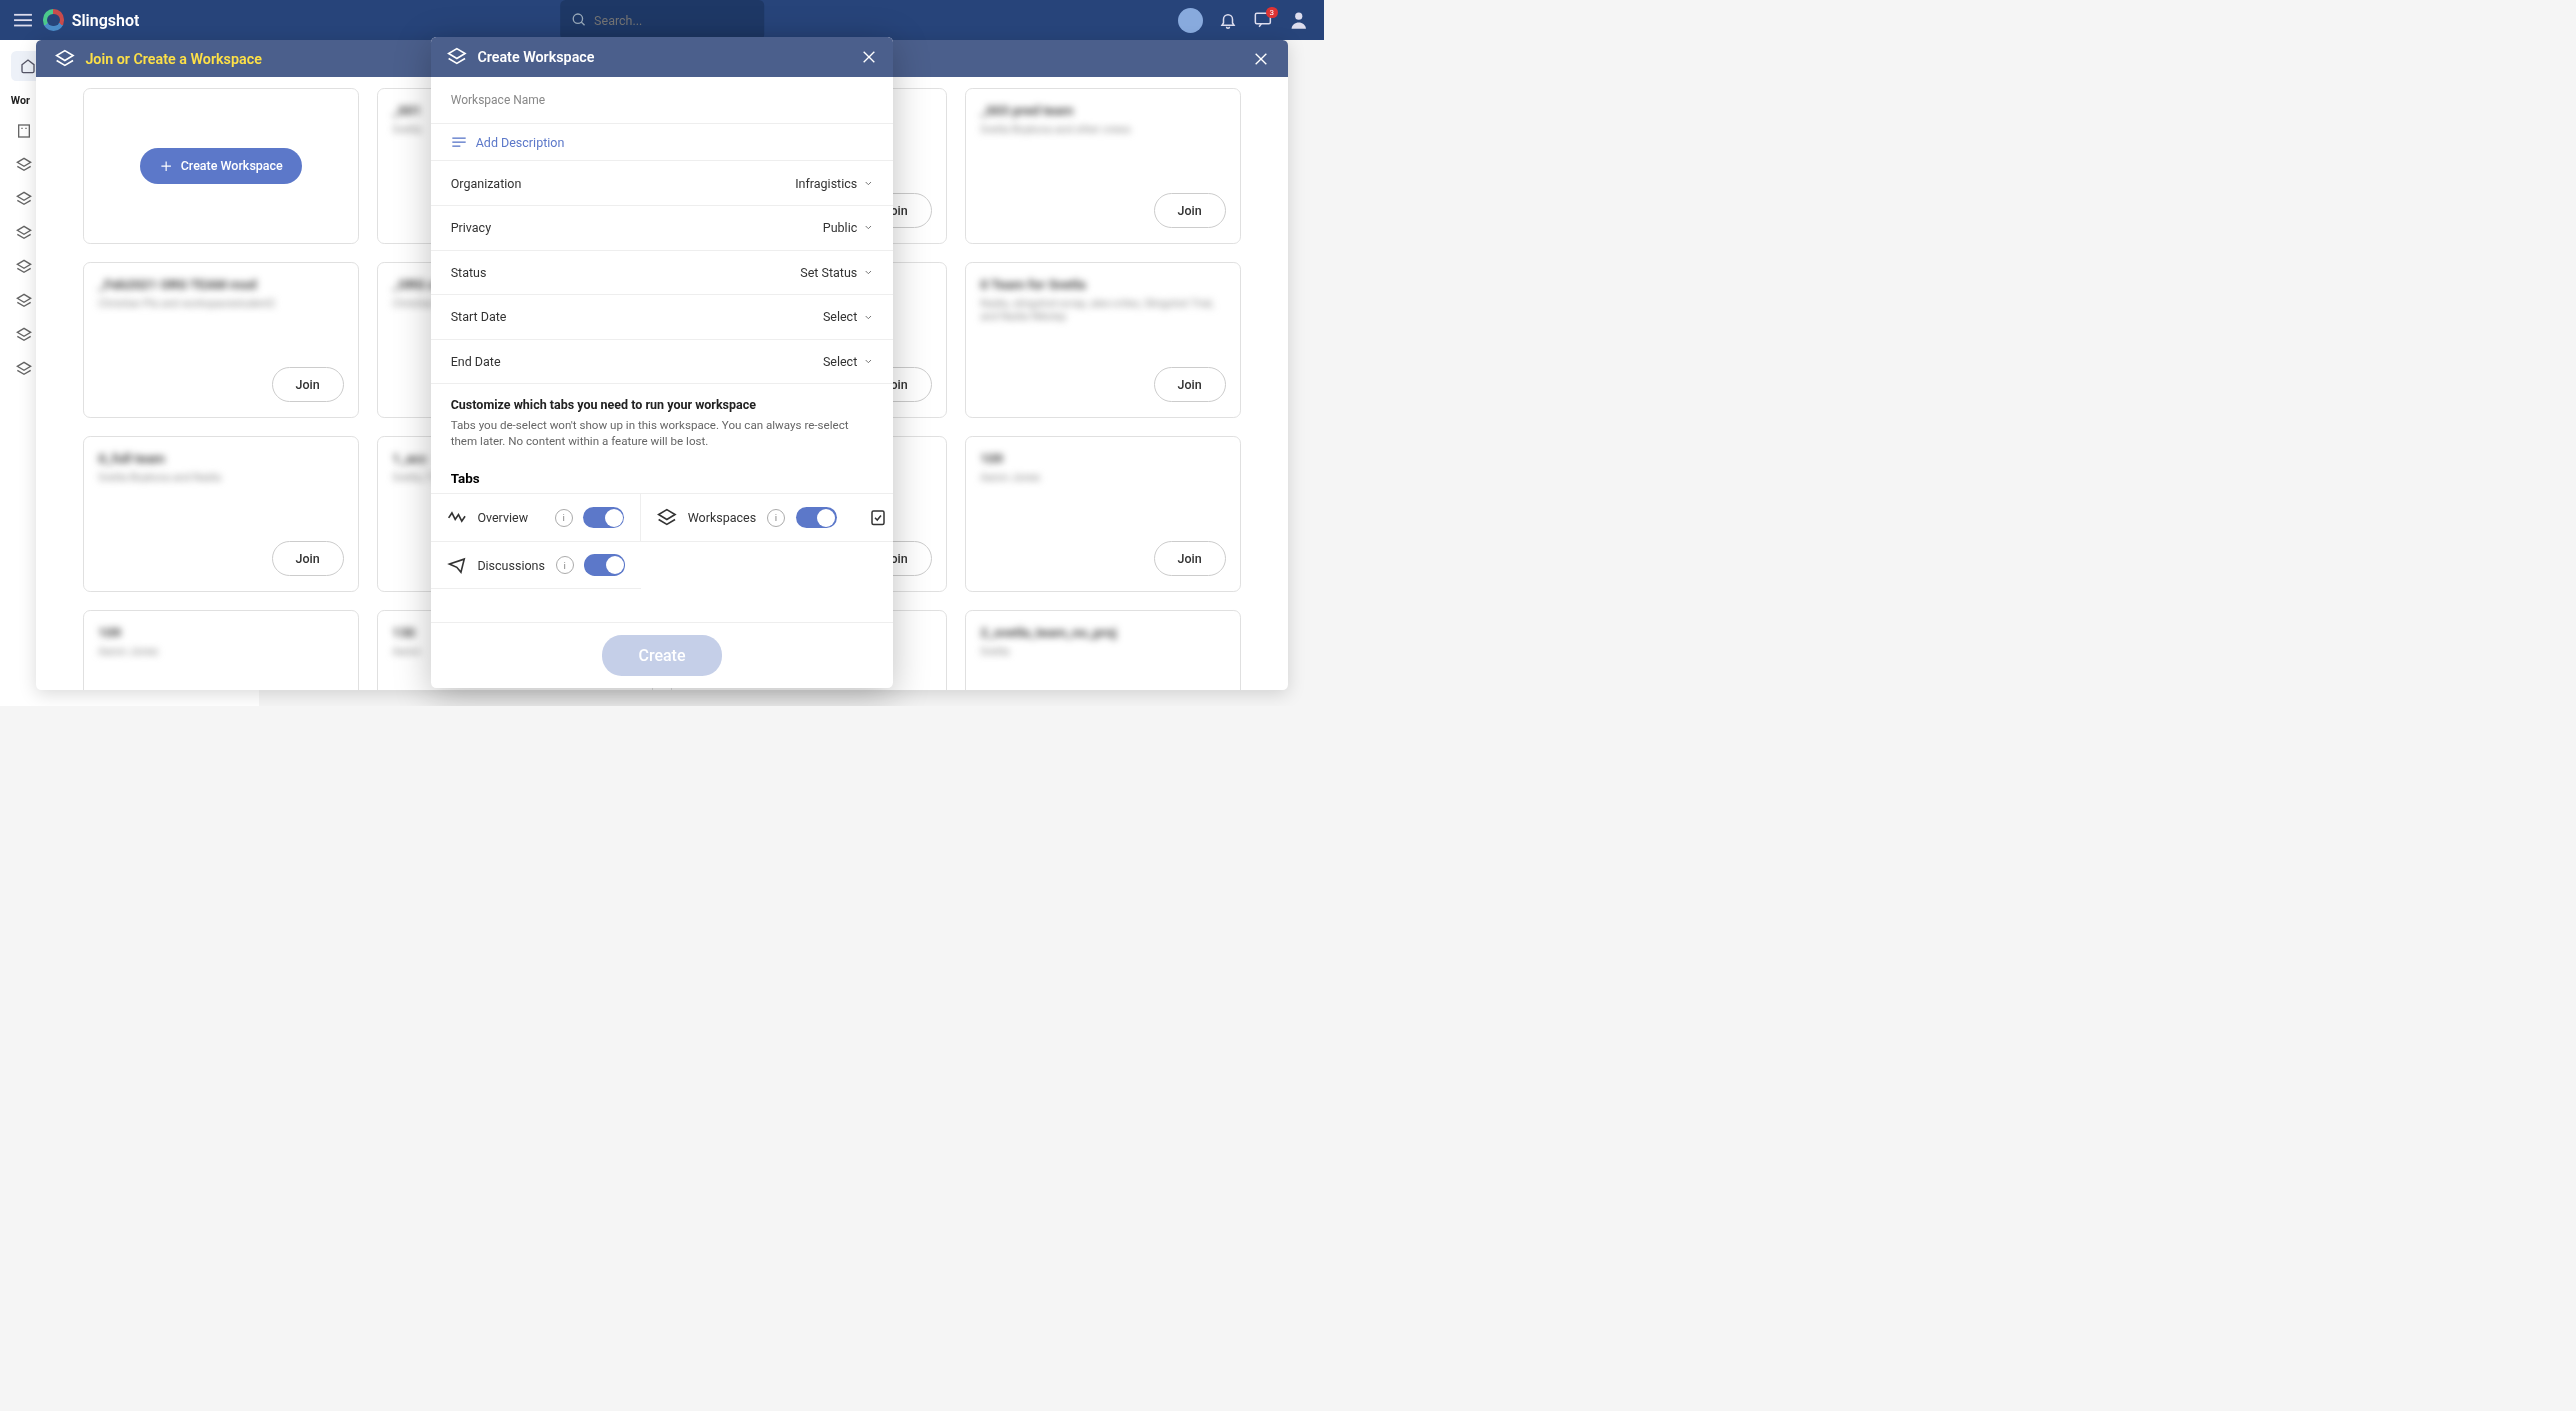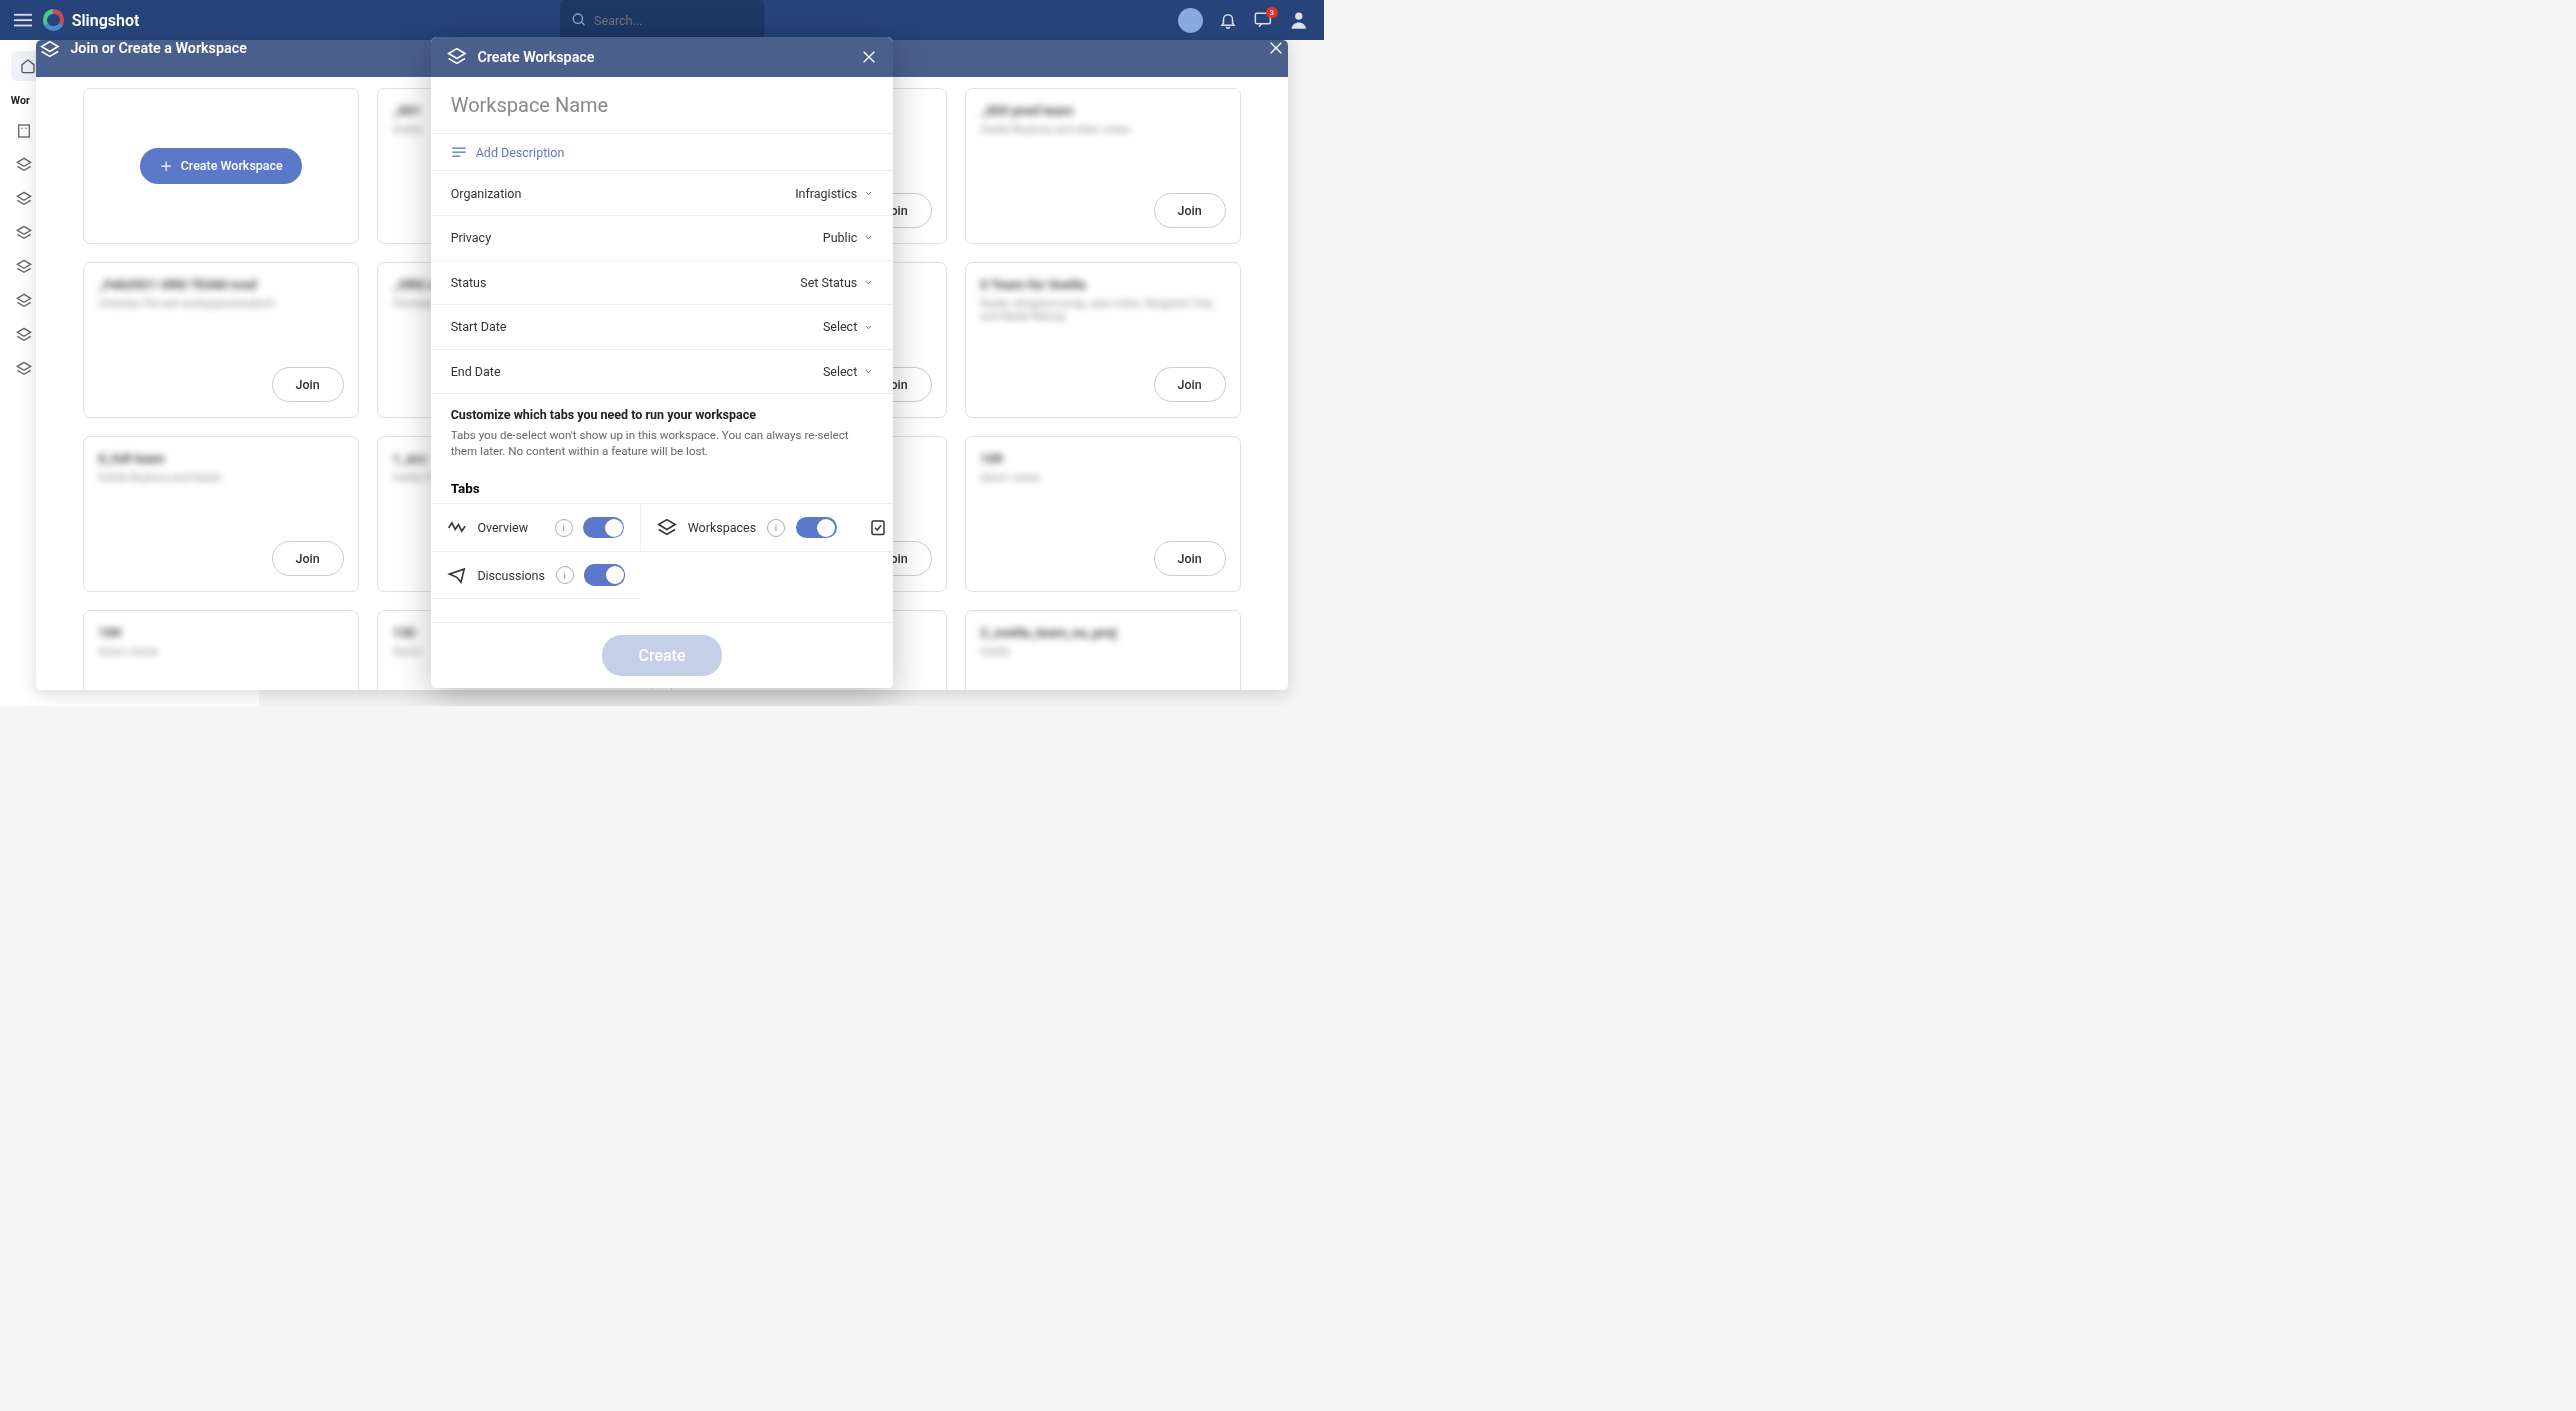--- a/index.html
+++ b/index.html
@@ -22,37 +22,37 @@
 
 
 .sidebar { position: absolute; left: 0; top: 40px; width: 259px; height: calc(100% - 40px); background: #fff; padding: 10.7px; }
 .sidebar-home { display: flex; align-items: center; gap: 7.2px; padding: 7.2px 9px; border-radius: 5.4px; background: #edf1f8; margin-bottom: 9px; width: 34px; }
 .sidebar-heading { font-size: 10.7px; font-weight: 700; color: #222; margin: 12.5px 0 7.2px; }
 .sidebar-item { display: flex; align-items: center; gap: 9px; padding: 9px 5.4px; color: #333; font-size: 12.5px; }
 .sidebar-item svg { stroke: #666; }
 
 
 .wide-modal { position: absolute; left: 36px; top: 40px; right: 36px; bottom: 16px; background: #fff; border-radius: 5.4px; box-shadow: 0 3.6px 18px rgba(0,0,0,0.15); overflow: hidden; }
-.wide-header { height: 37px; background: #4b5f8c; display: flex; align-items: flex-start; padding: 0 4px; gap: 10.7px; color: #ffffff; font-weight: 600; font-size: 14.3px; }
+.wide-header { height: 37px; background: #4b5f8c; display: flex; align-items: center; padding: 0 19px; gap: 10.7px; color: #fde047; font-weight: 600; font-size: 14.3px; }
 .wide-header .close { margin-left: auto; cursor: pointer; }
 .wide-body { padding: 10.7px 47px; height: calc(100% - 37px); overflow: hidden; }
 .cards-grid { display: grid; grid-template-columns: repeat(4, 1fr); gap: 18px; }
 .card { border: 0.9px solid #e0e0e0; border-radius: 7.2px; padding: 14.3px; height: 156px; position: relative; }
 .card.create { display: flex; align-items: center; justify-content: center; }
 .create-btn { background: #5c78c9; color: #fff; border: none; border-radius: 19.7px; padding: 10.7px 19.7px; font-size: 12.5px; font-weight: 500; display: flex; align-items: center; gap: 7.2px; cursor: pointer; }
 .card-title { font-size: 13.4px; font-weight: 600; color: #333; filter: blur(3.6px); }
 .card-sub { font-size: 10.7px; color: #888; margin-top: 5.4px; filter: blur(3.6px); }
 .join-btn { position: absolute; right: 14.3px; bottom: 14.3px; background: #fff; border: 0.9px solid #ccc; border-radius: 18px; padding: 9px 23px; font-size: 12.5px; font-weight: 500; color: #333; cursor: pointer; }
 
 
 .inner-modal { position: absolute; left: 50%; transform: translateX(-50%); top: 37px; width: 462px; background: #fff; border-radius: 5.4px; box-shadow: 0 7.2px 36px rgba(0,0,0,0.25); z-index: 10; display: flex; flex-direction: column; height: 651px; }
 .inner-header { height: 40px; background: #4b5f8c; display: flex; align-items: center; padding: 0 16px; gap: 10.7px; color: #fff; font-weight: 600; font-size: 14.3px; border-radius: 5.4px 5.4px 0 0; }
 .inner-header .close { margin-left: auto; cursor: pointer; }
 .inner-body { flex: 1; overflow-y: auto; }
-.name-input { width: 100%; border: none; outline: none; padding: 16px 19.7px; font-size: 20px; color: #333; }
+.name-input { width: 100%; border: none; outline: none; padding: 16px 19.7px; font-size: 12px; color: #333; }
 .name-input::placeholder { color: #888; }
 .desc-row { display: flex; align-items: center; gap: 9px; padding: 10.7px 19.7px; border-top: 0.9px solid #eee; border-bottom: 0.9px solid #eee; color: #5c78c9; font-size: 12.5px; cursor: pointer; }
 .form-row { display: flex; align-items: center; justify-content: space-between; padding: 14.3px 19.7px; border-bottom: 0.9px solid #eee; font-size: 12.5px; color: #333; gap: 19px; }
 .form-value { display: flex; align-items: center; gap: 5.4px; color: #333; cursor: pointer; }
 .section-pad { padding: 12.5px 19.7px; }
 .section-title { font-size: 12.5px; font-weight: 700; color: #222; margin-bottom: 5.4px; }
 .section-desc { font-size: 11.6px; color: #666; line-height: 1.4; }
 .tabs-heading { font-size: 13.4px; font-weight: 700; padding: 9px 19.7px 7.2px; }
 .tabs-grid { display: grid; grid-template-columns: 1fr 1fr 1fr; border-top: 0.9px solid #eee; }
 .tab-cell { display: flex; align-items: center; gap: 10.7px; padding: 12.5px 16px; border-bottom: 0.9px solid #eee; }

